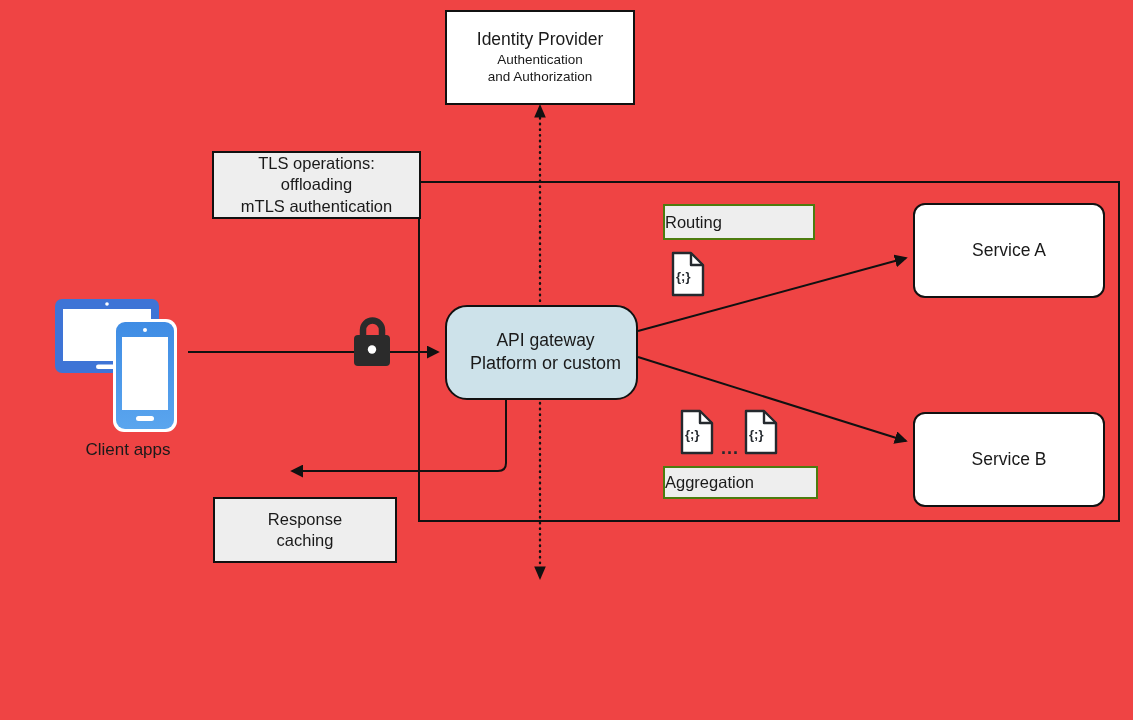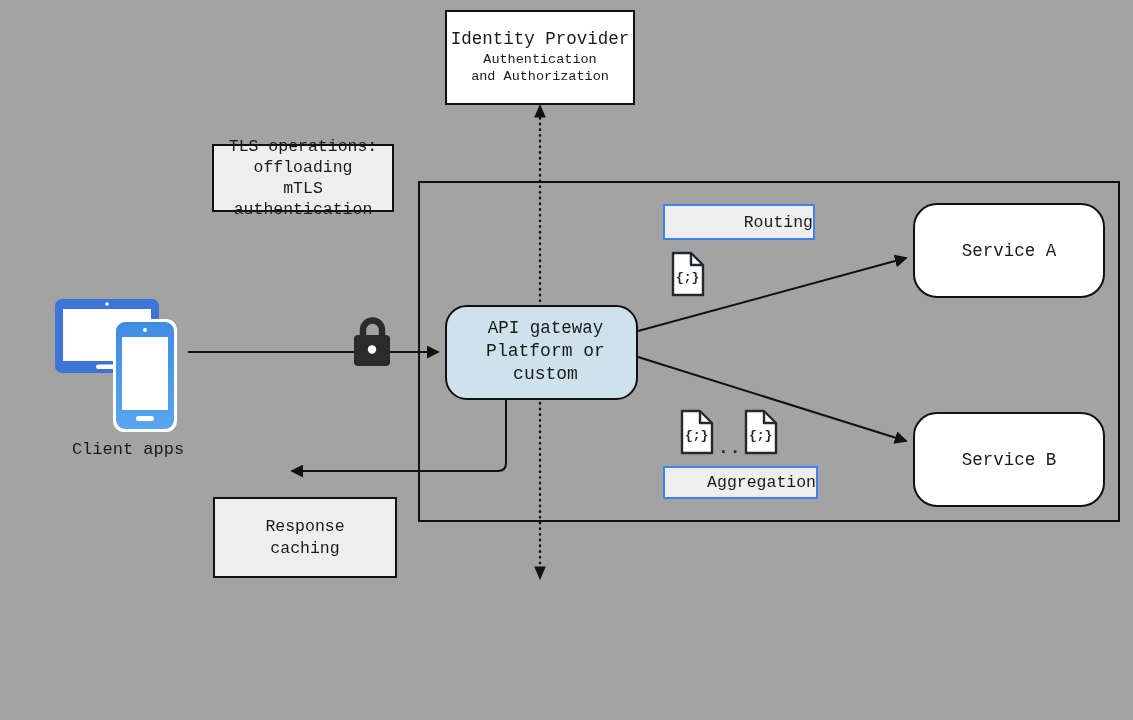--- a/index.html
+++ b/index.html
@@ -1,32 +1,32 @@
 <!DOCTYPE html>
 <html><head>
 <meta charset="utf-8">
 <style>
   html,body{margin:0;padding:0;background:#fff;}
   .stage{
-    position:relative;width:1133px;height:720px;background:#a3a3a3;overflow:hidden;
-    font-family:Liberation Mono, monospace;color:#1a1a1a;
+    position:relative;width:1133px;height:720px;background:#ef4444;overflow:hidden;
+    font-family:Liberation Sans, sans-serif;color:#1a1a1a;
   }
   .stage svg.wires{position:absolute;left:0;top:0;z-index:0;}
   .node{position:absolute;z-index:1;box-sizing:border-box;display:flex;flex-direction:column;
         align-items:center;justify-content:center;text-align:center;background:#fff;
         border:2px solid #111;}
   .node .title{font-size:17.5px;line-height:1.25;}
   .node .sub{font-size:13.5px;line-height:1.3;text-align:center;}
   .graybox{background:#eeeeee;font-size:16.5px;line-height:1.28;}
-  .rounded{border-radius:24px;}
+  .rounded{border-radius:12px;}
   .gw-container{position:absolute;z-index:1;box-sizing:border-box;border:2px solid #111;background:transparent;pointer-events:none;}
   .gateway{background:#cde2ea;border-radius:22px;z-index:2;}
   .gateway .sub{font-size:18px;}
-  .label-strip{position:absolute;z-index:2;box-sizing:border-box;border:2px solid #3b82f6;background:#eeeeee;
-               display:flex;align-items:center;justify-content:flex-end;font-size:16.5px;}
+  .label-strip{position:absolute;z-index:2;box-sizing:border-box;border:2px solid #4d7c0f;background:#eeeeee;
+               display:flex;align-items:center;justify-content:flex-start;font-size:16.5px;}
   .service{font-size:17.5px;}
   .client-label{position:absolute;z-index:1;font-size:17px;text-align:center;}
   .ellipsis{position:absolute;z-index:2;font-size:18px;font-weight:700;letter-spacing:1px;color:#24292e;}
   .doc-icon{position:absolute;z-index:2;}
 </style>
 </head>
 <body>
 
 <div class="stage">
 
@@ -75,21 +75,21 @@
   </svg>
 
   <div class="gw-container" style="left:418px;top:181px;width:702px;height:341px;"></div>
 
   <div class="node" style="left:445px;top:10px;width:190px;height:95px;">
     <div class="title">Identity Provider</div>
     <div class="sub">Authentication</div>
     <div class="sub">and Authorization</div>
   </div>
 
-  <div class="node graybox" style="left:212px;top:144px;width:182px;height:68px;">
+  <div class="node graybox" style="left:212px;top:151px;width:209px;height:68px;">
     <div>TLS operations:</div>
     <div>offloading</div>
     <div>mTLS authentication</div>
   </div>
 
   <div class="client-label" style="left:48px;top:440px;width:160px;">Client apps</div>
 
   <div class="node gateway" style="left:445px;top:305px;width:193px;height:95px;padding-left:8px;">
     <div class="title">API gateway</div>
     <div class="sub">Platform or custom</div>
@@ -122,19 +122,19 @@
   </div>
 
   <div class="node rounded service" style="left:913px;top:203px;width:192px;height:95px;">
     <span>Service A</span>
   </div>
 
   <div class="node rounded service" style="left:913px;top:412px;width:192px;height:95px;">
     <span>Service B</span>
   </div>
 
-  <div class="node graybox" style="left:213px;top:497px;width:184px;height:81px;">
+  <div class="node graybox" style="left:213px;top:497px;width:184px;height:66px;">
     <div>Response</div>
     <div>caching</div>
   </div>
 
 
 </div>
 
 </body></html>

